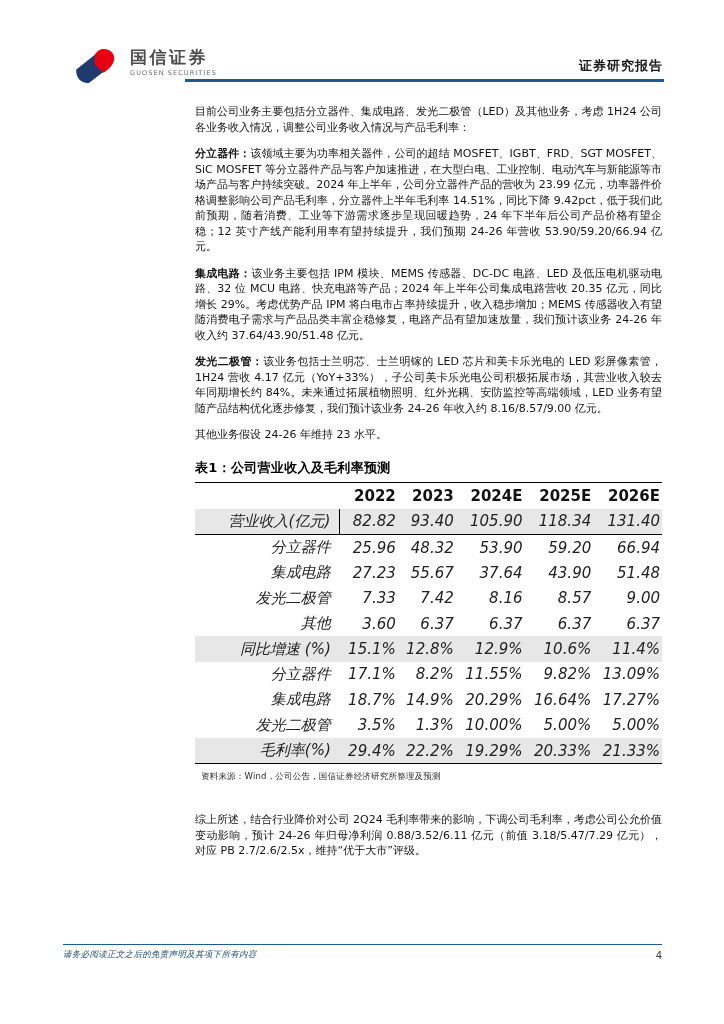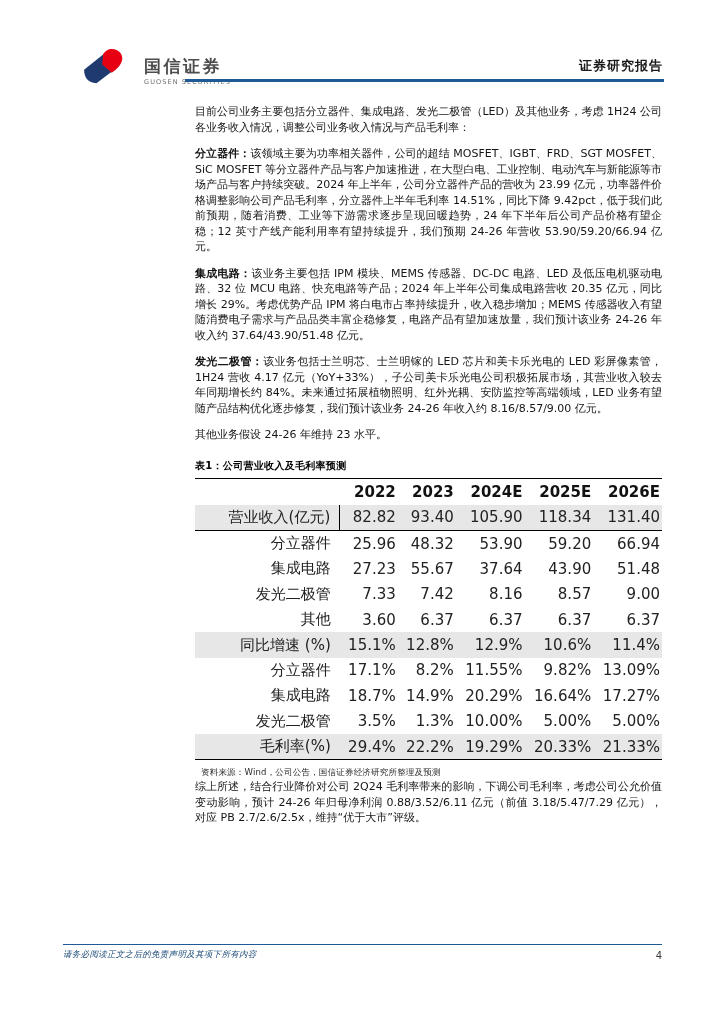--- a/index.html
+++ b/index.html
@@ -6,40 +6,40 @@
   html, body { background: #ffffff; }
   body {
     width: 724px; height: 1024px;
     font-family: "DejaVu Sans", "Liberation Sans", sans-serif;
     color: #111; position: relative; overflow: hidden;
   }
   .page { position: absolute; inset: 0; background: #fff; }
 
   
   .header { position: absolute; top: 0; left: 0; right: 0; height: 96px; }
-  .logo { position: absolute; left: 82px; top: 48px; display: flex; align-items: flex-end; gap: 16px; }
+  .logo { position: absolute; left: 74px; top: 48px; display: flex; align-items: flex-start; gap: 10px; }
   .logo-mark { width: 46px; height: 38px; }
   .brand-cn { font-size: 17px; font-weight: bold; color: #4d4d4d; letter-spacing: 2.5px; line-height: 1.1; }
   .brand-en { font-size: 6.5px; color: #6e6e6e; letter-spacing: 1.1px; margin-top: 2px; }
   .report-type { position: absolute; right: 61px; top: 57px; font-size: 13px; font-weight: bold; color: #1a1a1a; letter-spacing: 1px; }
   .header-rule { position: absolute; left: 185px; right: 60px; top: 79px; height: 2.5px; background: #1f5a96; }
 
   
   .main { position: absolute; left: 195px; top: 104px; width: 467px; }
   .para { font-size: 11px; line-height: 15.5px; text-align: justify; margin-bottom: 11px; color: #151515; }
   .para .lead { font-weight: bold; }
-  .para.last { }
+  .para.last { margin-top: 29px; }
 
   
   .table-block { margin-top: 16px; }
-  .tbl-caption { font-size: 10px; font-weight: bold; color: #000; margin-bottom: 5px; letter-spacing: 0.3px; }
+  .tbl-caption { font-size: 13px; font-weight: bold; color: #000; margin-bottom: 5px; letter-spacing: 0.3px; }
   table.fin { width: 100%; border-collapse: collapse; font-size: 15px; color: #222;
               border-top: 1.5px solid #000; border-bottom: 1.5px solid #000; }
   table.fin th { font-weight: bold; text-align: right; padding: 4px 2px 4px 2px; color: #111; }
-  table.fin td { text-align: right; padding: 3.2px 2px; white-space: nowrap; }
+  table.fin td { text-align: right; padding: 3.2px 2px; white-space: nowrap; font-style: italic; }
   table.fin .lbl { width: 31%; padding-right: 9px; }
   table.fin tr.shaded { background: #e7e7e7; }
   table.fin tr.rule-below td { border-bottom: 1.5px solid #000; }
   table.fin tr.divided .lbl { border-right: 1px solid #000; }
   .tbl-source { font-size: 8.5px; color: #2b2b2b; margin-top: 7px; letter-spacing: 0.2px; margin-left: 6px; }
 
   
   .footer { position: absolute; left: 63px; right: 62px; top: 944px; border-top: 1.5px solid #1f5a96; padding-top: 4px;
             display: flex; justify-content: space-between; align-items: center; }
   .disclaimer { font-size: 8.5px; font-style: italic; color: #1f4e79; letter-spacing: 0.3px; }

